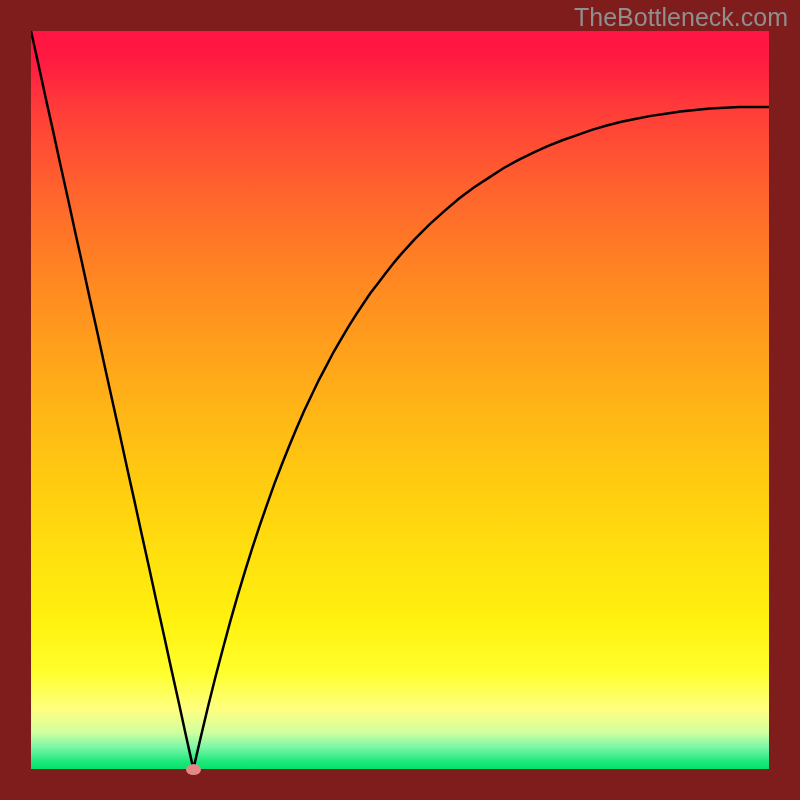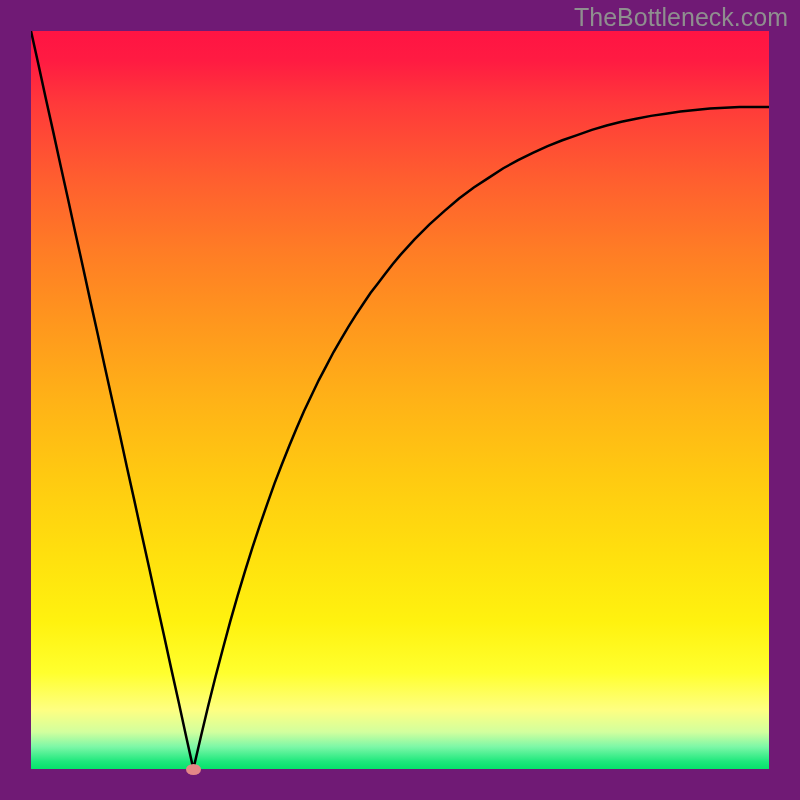--- a/index.html
+++ b/index.html
@@ -7,21 +7,21 @@
     padding: 0;
     width: 800px;
     height: 800px;
     overflow: hidden;
     background: #000;
   }
   .frame {
     position: relative;
     width: 800px;
     height: 800px;
-    background: #701a75;
+    background: #7f1d1d;
   }
   .plot-area {
     position: absolute;
     left: 31px;
     top: 31px;
     width: 738px;
     height: 738px;
     background: linear-gradient(
       to bottom,
       #ff1443 0%,

